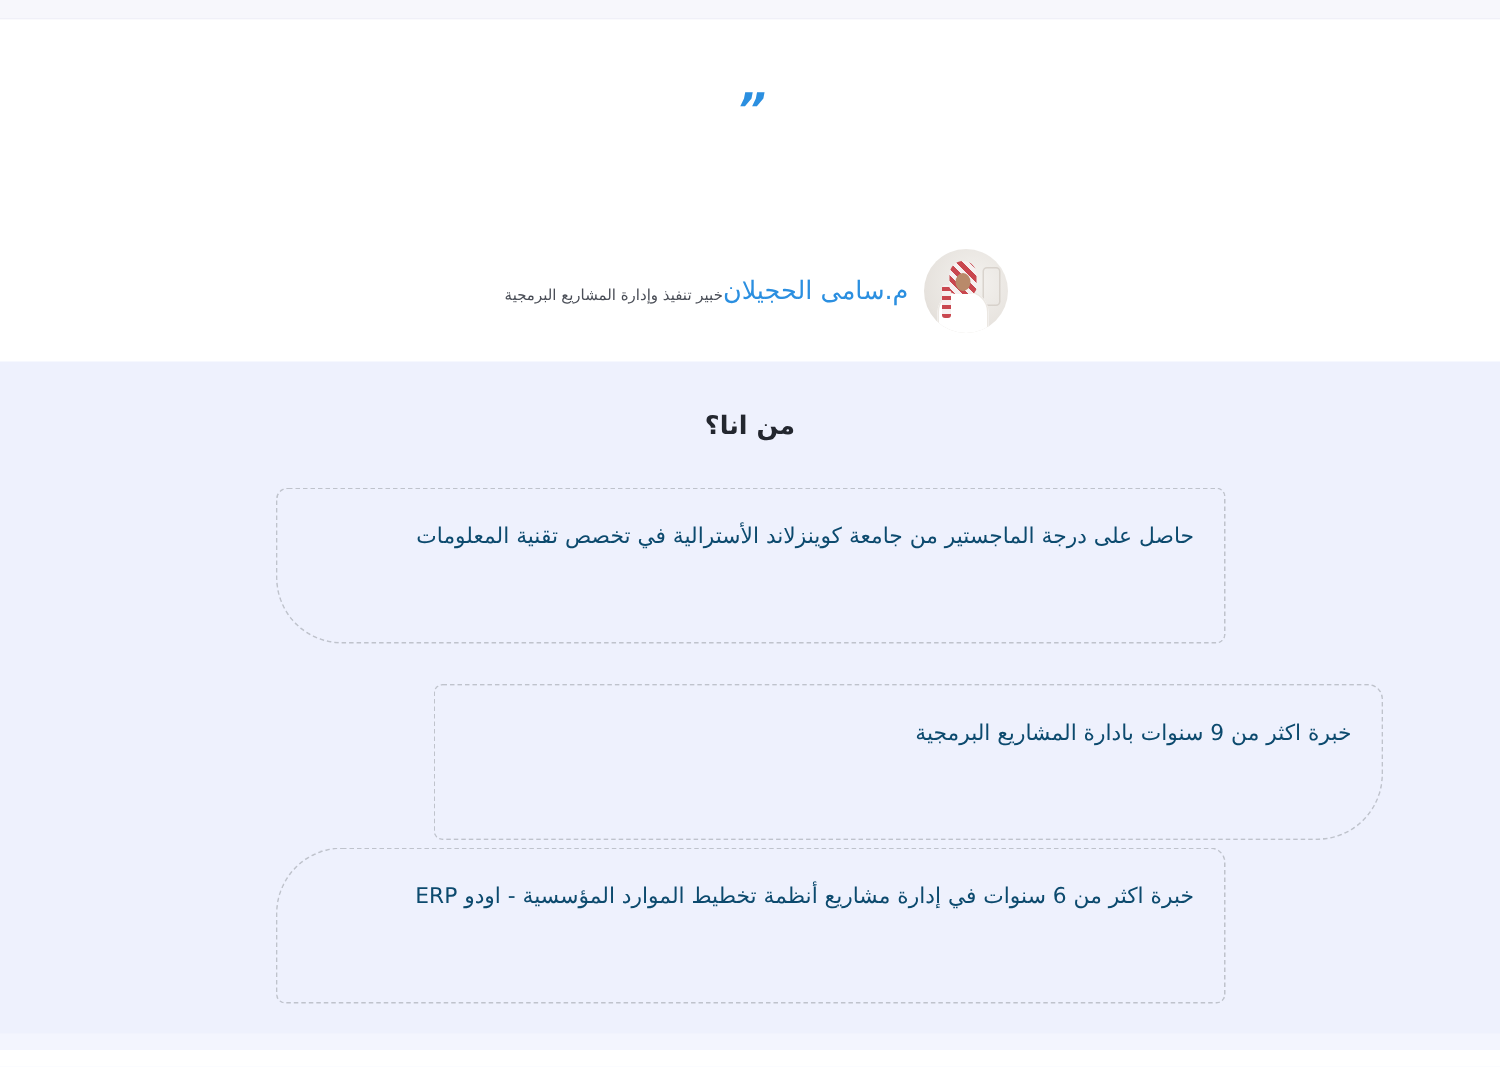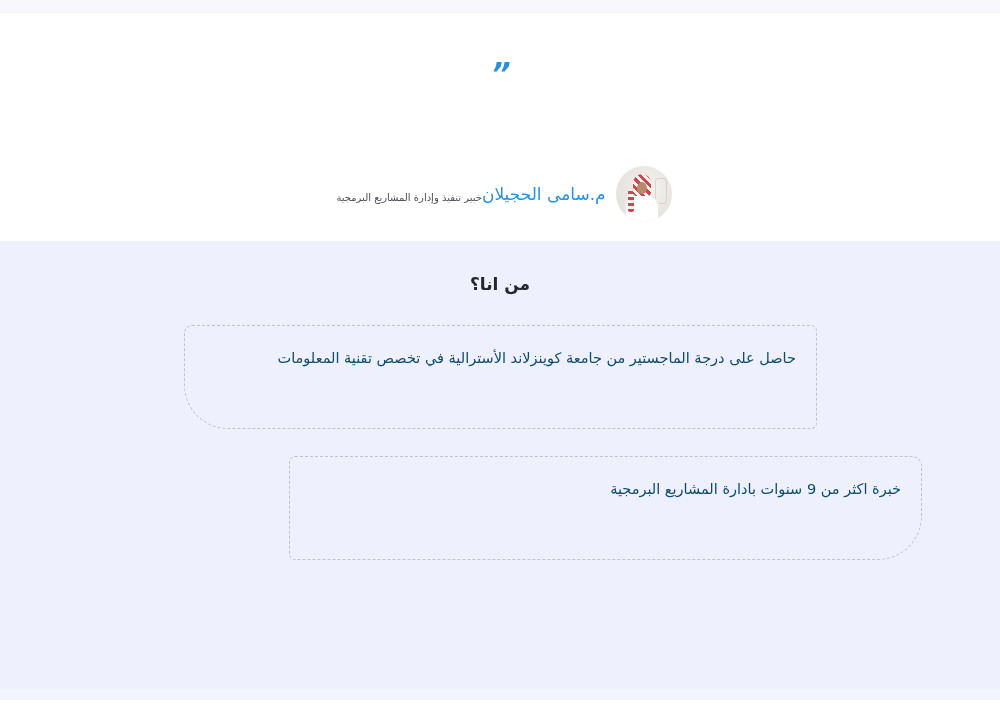--- a/index.html
+++ b/index.html
@@ -214,15 +214,18 @@
   <h2 class="about-title">من انا؟</h2>
 
   <div class="card card-1">
     <p class="card-text">حاصل على درجة الماجستير من جامعة كوينزلاند الأسترالية في تخصص تقنية المعلومات</p>
   </div>
 
   <div class="card card-2">
     <p class="card-text">خبرة اكثر من 9 سنوات بادارة المشاريع البرمجية</p>
   </div>
 
+  <div class="card card-3">
+    <p class="card-text">خبرة اكثر من 6 سنوات في إدارة مشاريع أنظمة تخطيط الموارد المؤسسية - اودو ERP</p>
+  </div>
 
   <div class="about-footer"></div>
 </section>
 
 </body></html>

